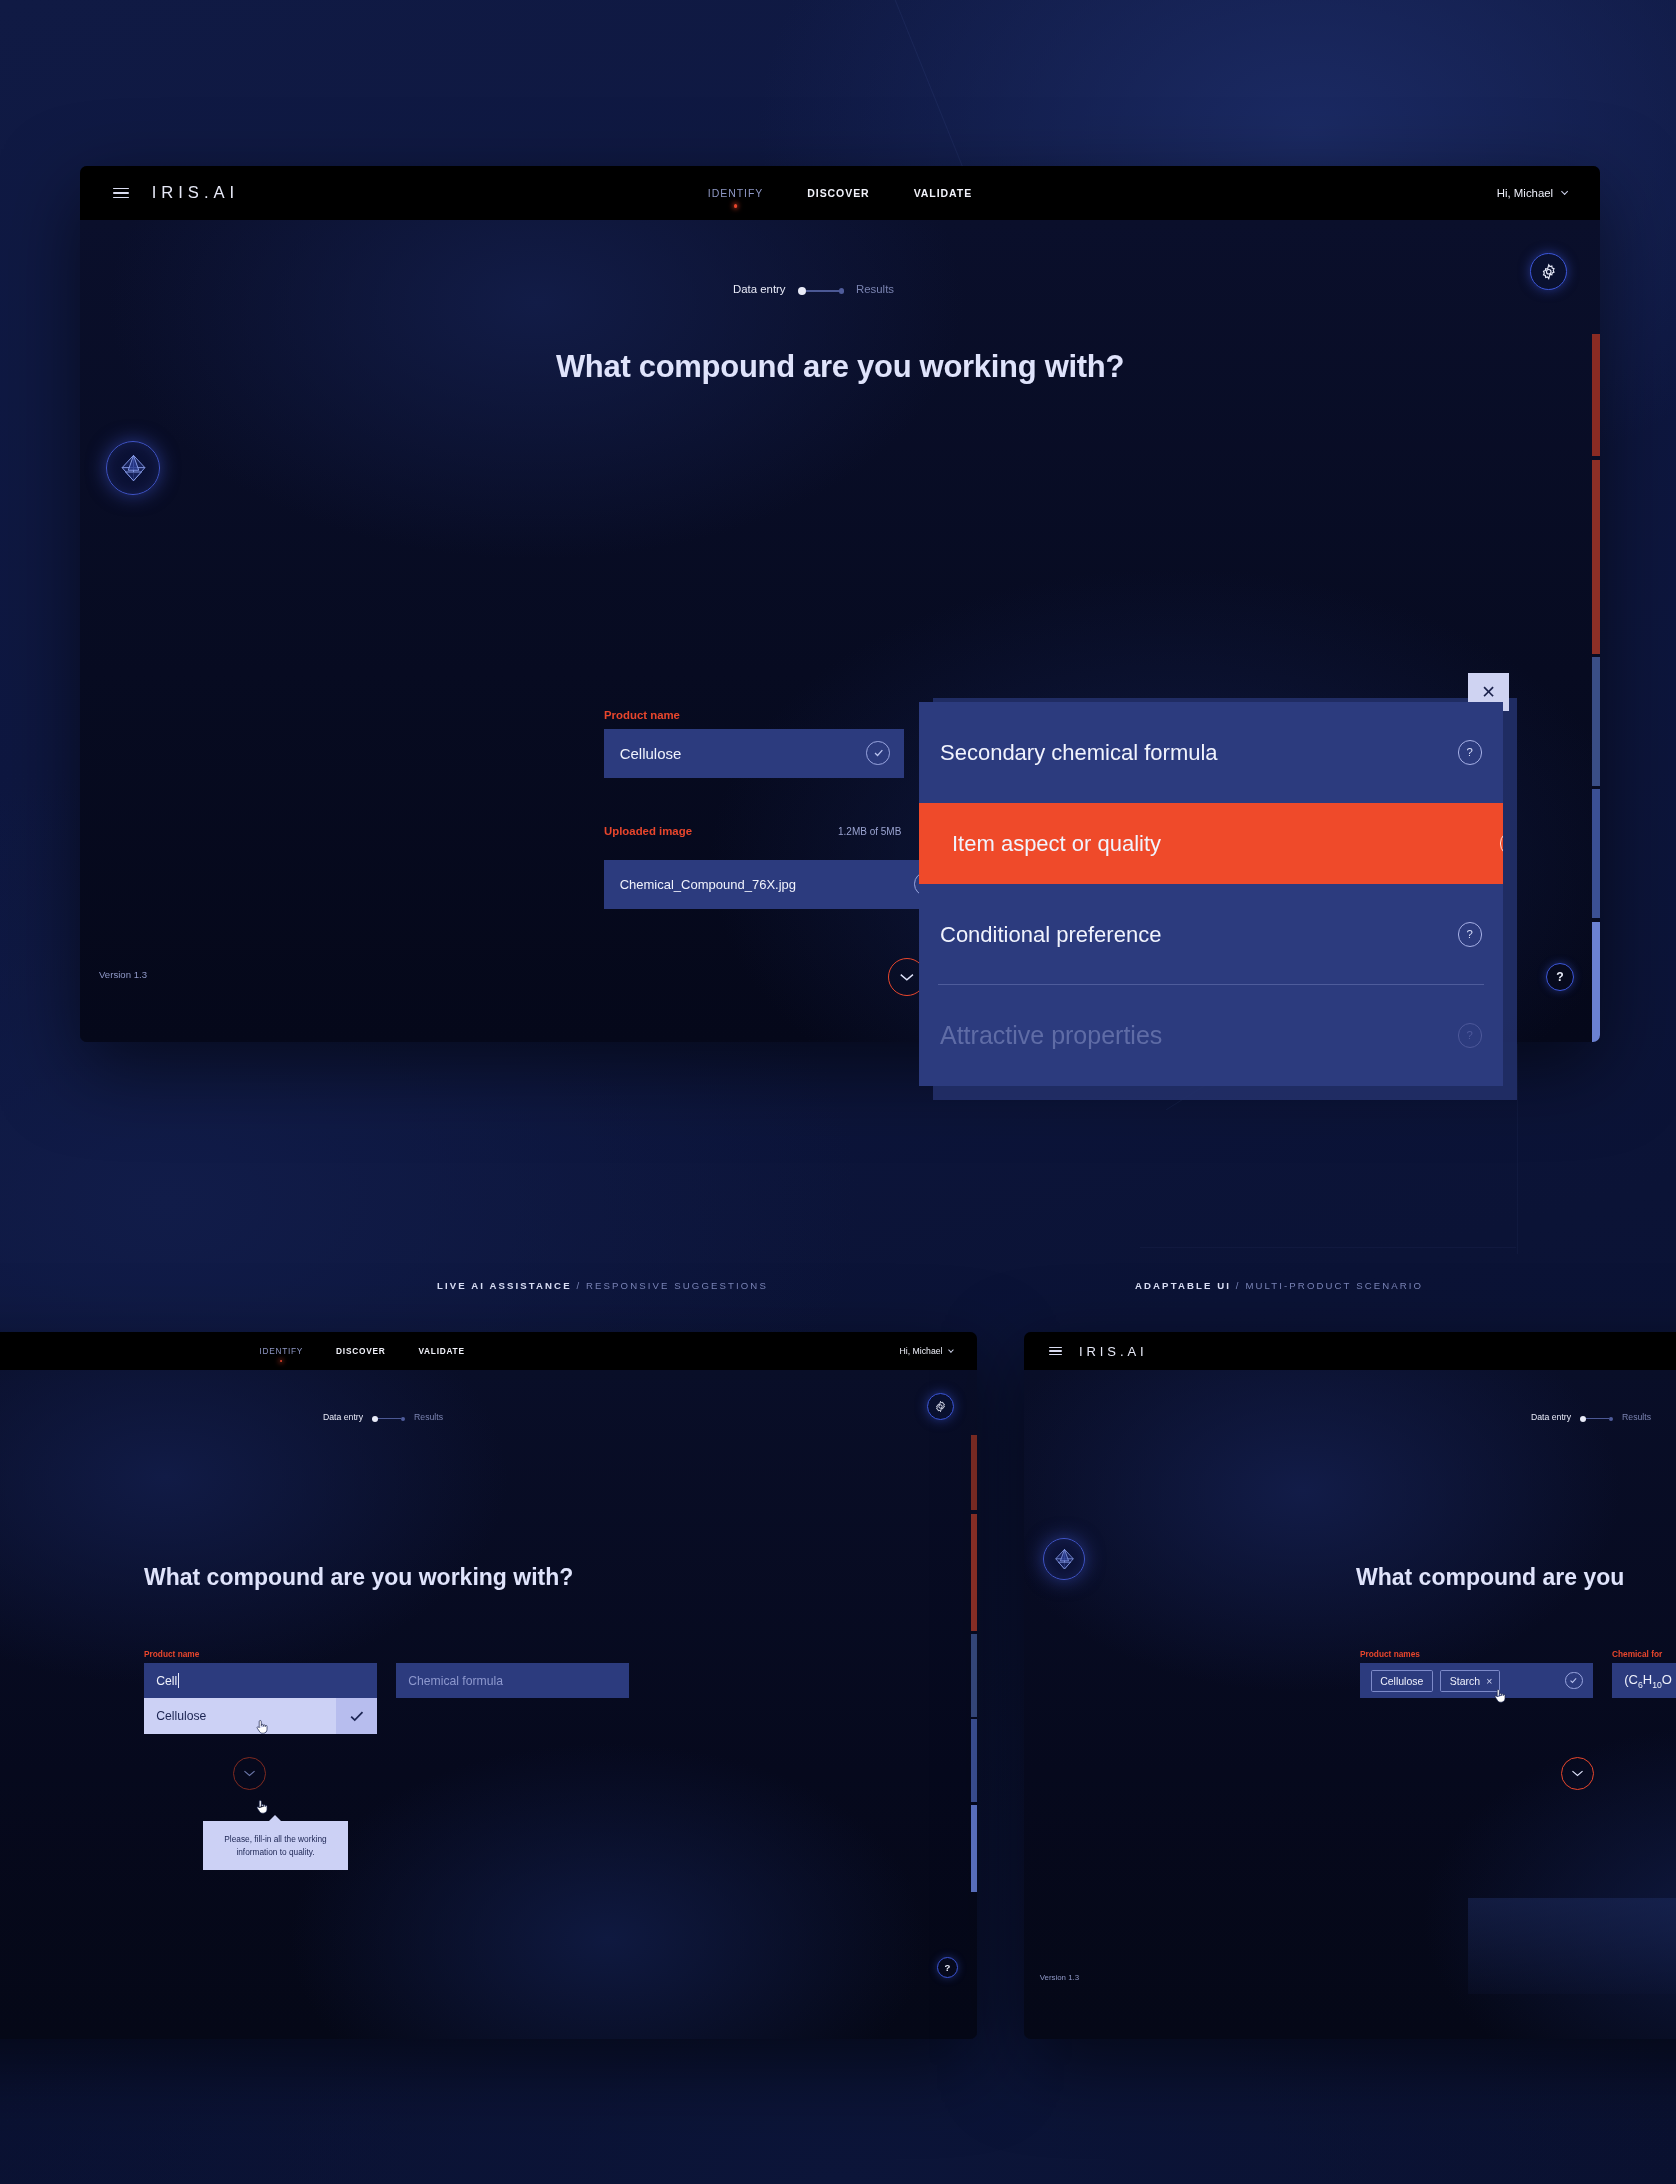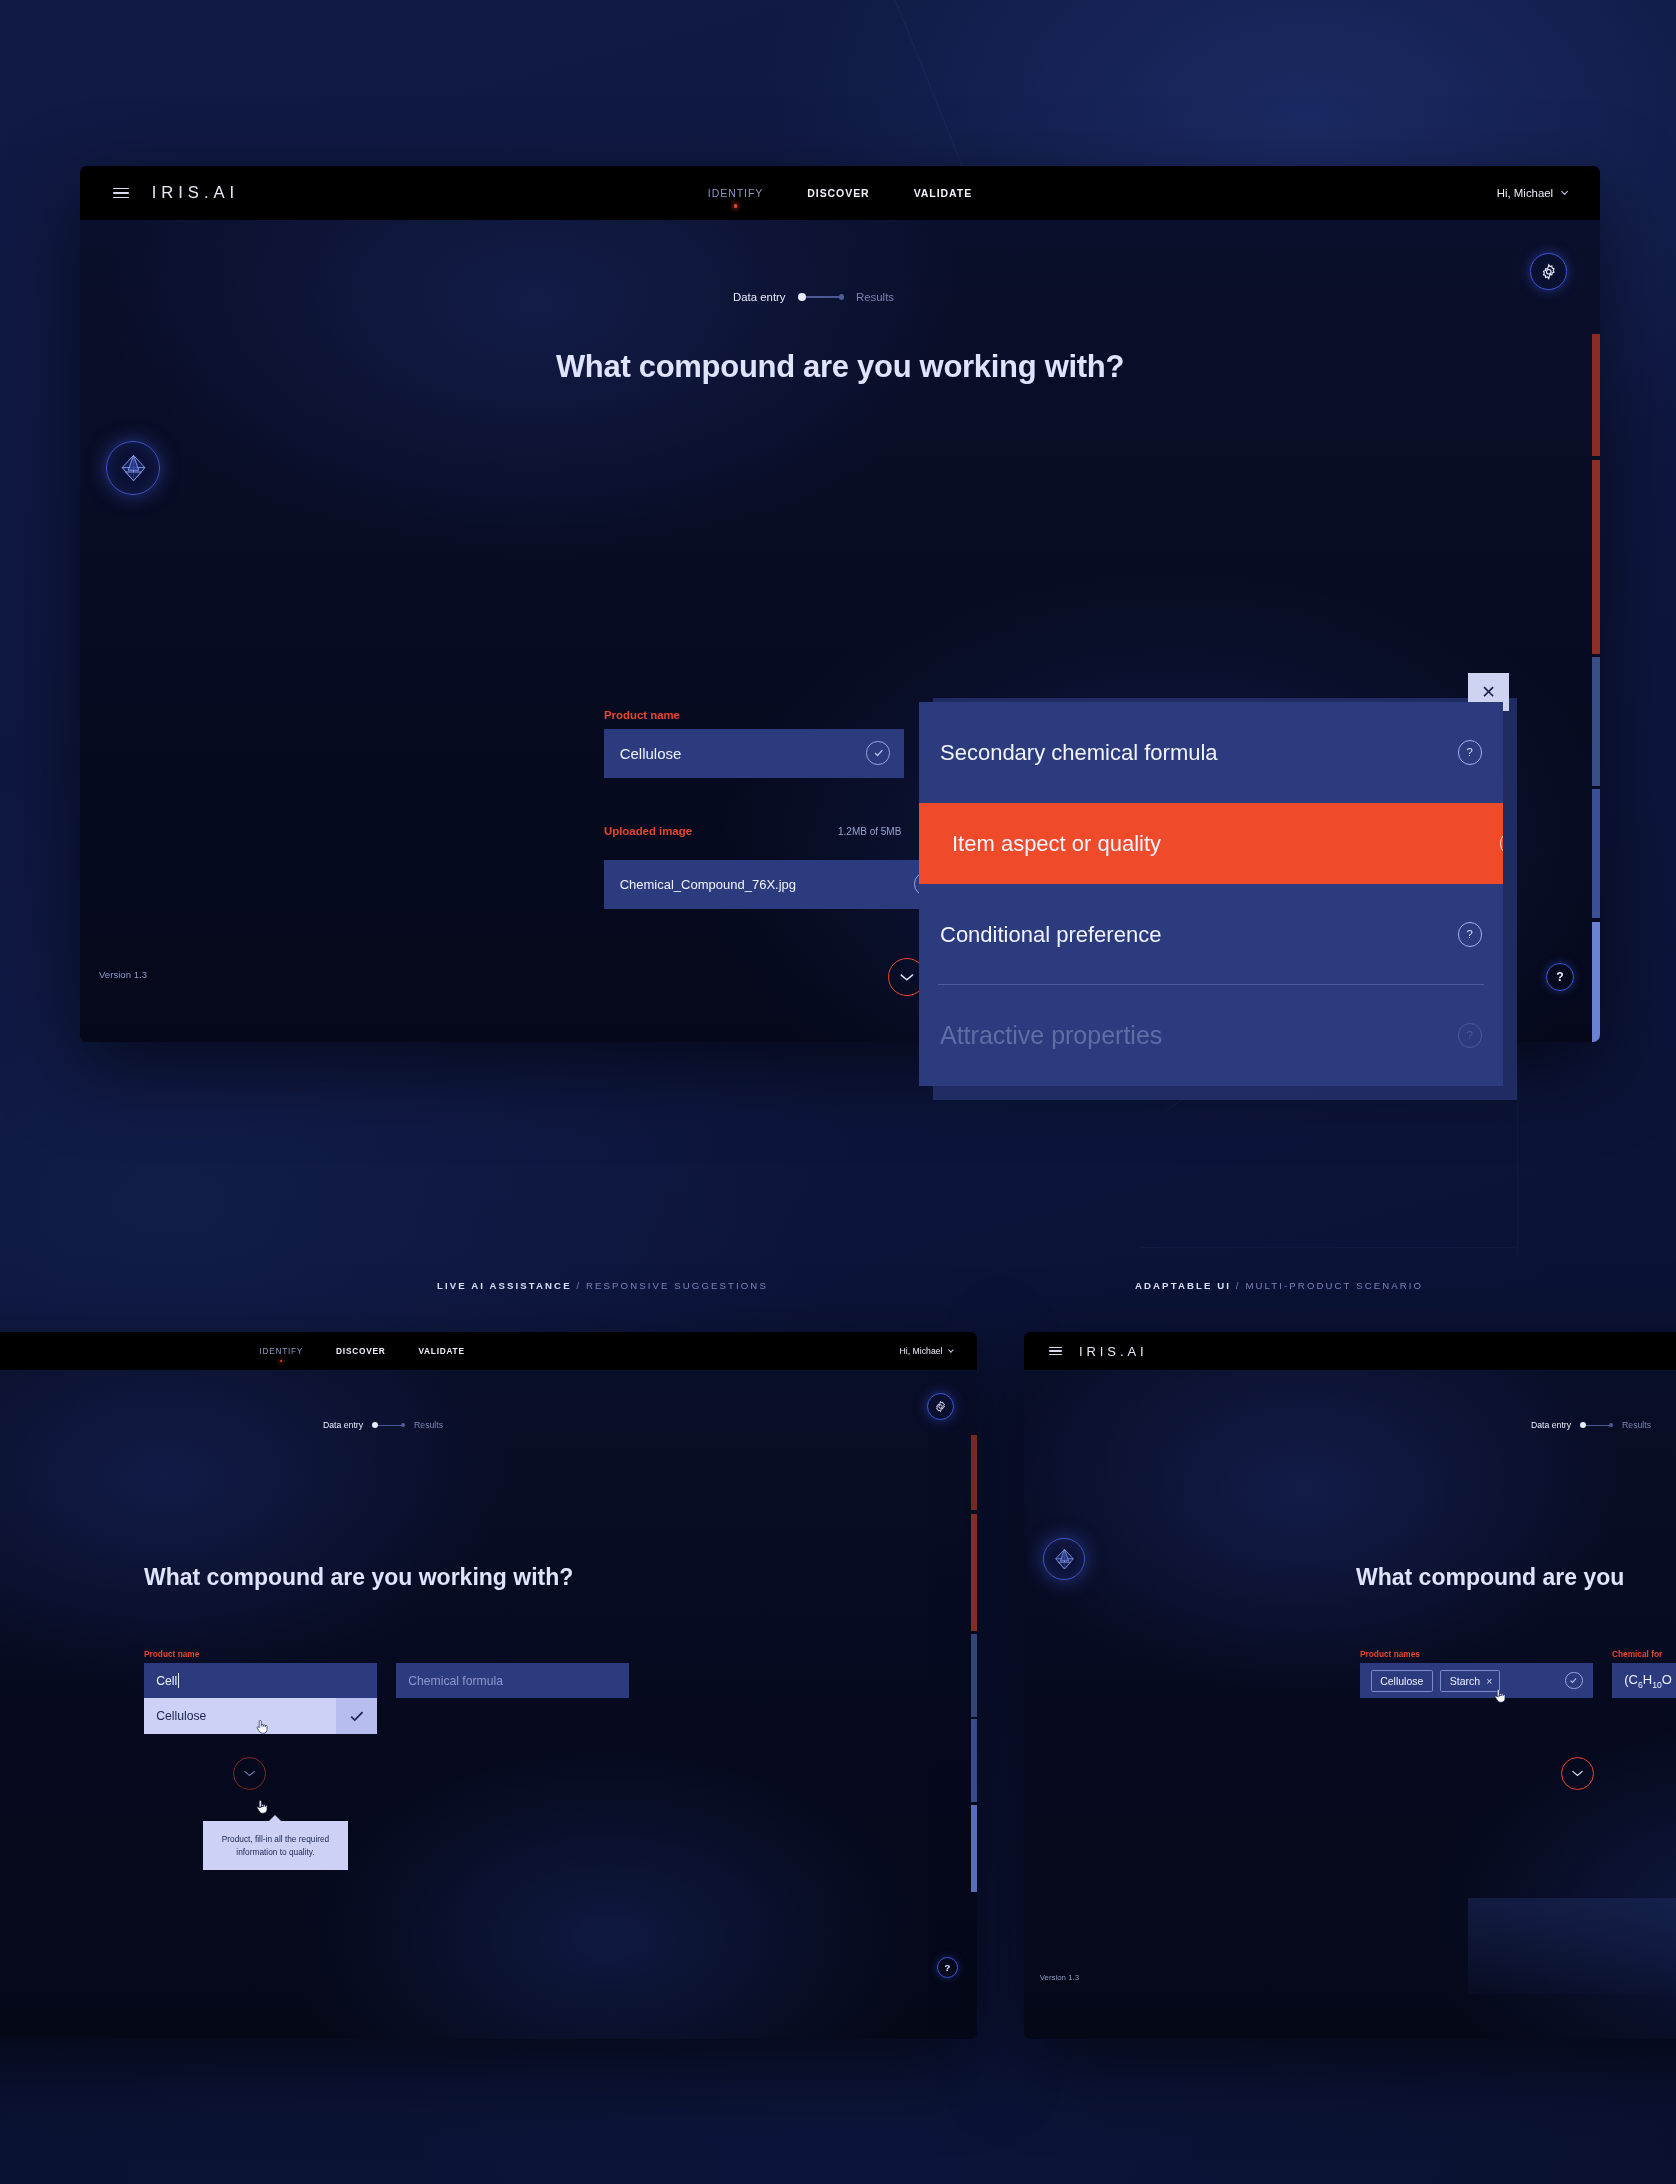--- a/index.html
+++ b/index.html
@@ -43,21 +43,21 @@
   }
   .navlinks { display: flex; align-items: center; }
   .navitem { position: relative; color: #f2f3fb; font-weight: 700; letter-spacing: .09em; }
   .navitem.muted { color: #8e97c4; font-weight: 500; }
   .navdot { position: absolute; left: 50%; transform: translateX(-50%); border-radius: 50%; background: #e8452c; box-shadow: 0 0 5.2px 0.9px rgba(232,69,44,.8); }
   .user { margin-left: auto; color: #eef0fa; display: flex; align-items: center; }
   .chev { display:inline-block; border-style: solid; border-color:#cfd4ec; border-width: 0 1.3px 1.3px 0; transform: rotate(45deg); }
 
   .canvas { position: relative; width: 100%; }
 
-  .stepper { position: absolute; display: flex; align-items: center; margin-top: 8px; }
+  .stepper { position: absolute; display: flex; align-items: flex-end; }
   .stepper .s-label { color: #e9ebf8; }
   .stepper .s-label.dim { color: #7a83b0; }
   .track { display: flex; align-items: center; }
   .track .line { background: #4b5894; }
   .dot { border-radius: 50%; background: #e9ebf8; }
   .dot.small { background: #4f5c9b; }
 
   .gear-btn {
     position: absolute; border-radius: 50%;
     border: 1.7px solid #3c56d8; background: #0a1130;
@@ -437,21 +437,21 @@
           </svg>
       </div>
       <div class="cursor" style="left:508px;top:428px;">
         <svg width="14" height="17.5" viewBox="0 0 20 24">
           <path d="M6 13V4.6a1.5 1.5 0 0 1 3 0V11m0-1.1a1.4 1.4 0 0 1 2.8 0V12m0-1.3a1.4 1.4 0 0 1 2.8 0v1.6m0-.9a1.3 1.3 0 0 1 2.6 0v4.2c0 3.1-2 5.6-5 5.6h-1.8c-2.2 0-3.3-1.1-4.4-3L3.2 14c-.5-.9 0-1.9 1-2 .6 0 1.1.3 1.4.9l.4.8" fill="#fff" stroke="#16204a" stroke-width="1"></path>
         </svg>
       </div>
 
       <div class="tooltip" style="left:456px;top:451px;width:145px;height:49px;font-size:8.3px;padding:0 10.5px;">
         <div>
-          <div>Product, fill-in all the required</div>
+          <div>Please, fill-in all the working</div>
           <div>information to quality.</div>
         </div>
       </div>
 
       <div class="strip" style="right:0;top:65px;width:6.1px;height:75px;background:#7c2c24;"></div>
       <div class="strip" style="right:0;top:144px;width:6.1px;height:117px;background:#8d3027;"></div>
       <div class="strip" style="right:0;top:264px;width:6.1px;height:83px;background:#36497e;"></div>
       <div class="strip" style="right:0;top:349px;width:6.1px;height:83px;background:#3b5094;"></div>
       <div class="strip" style="right:0;top:435px;width:6.1px;height:87px;background:#5d74c6;"></div>
 

